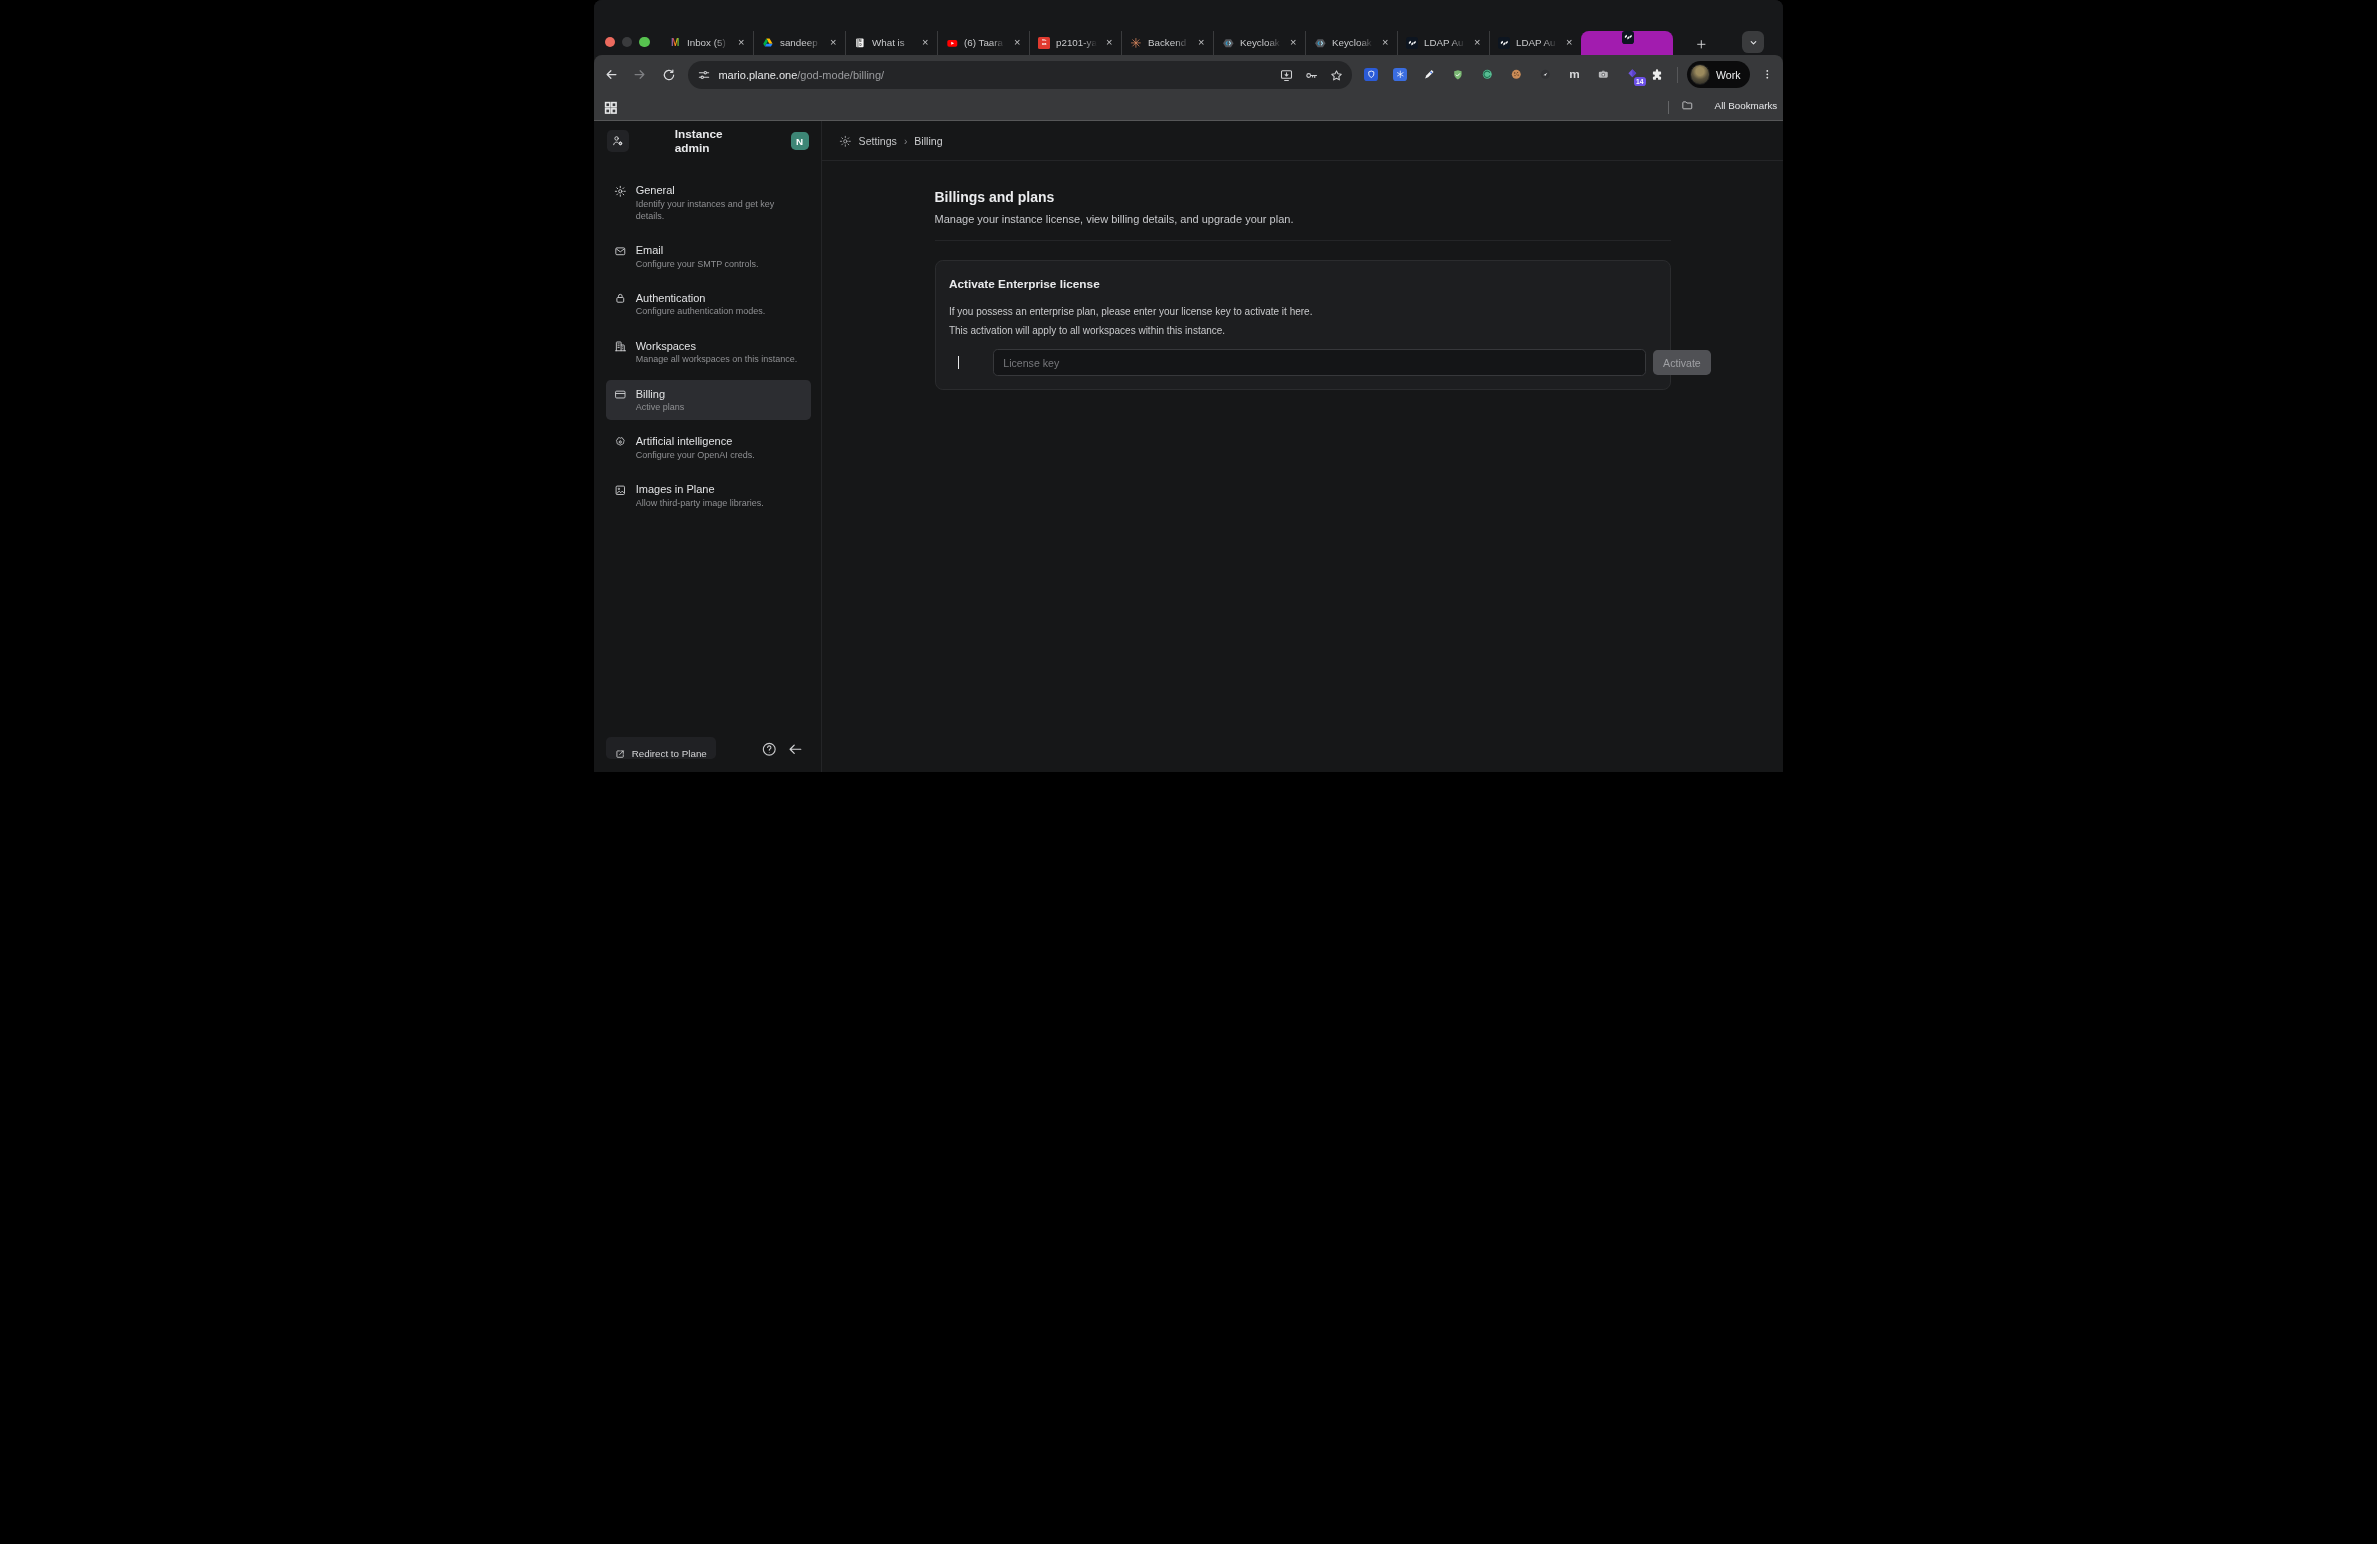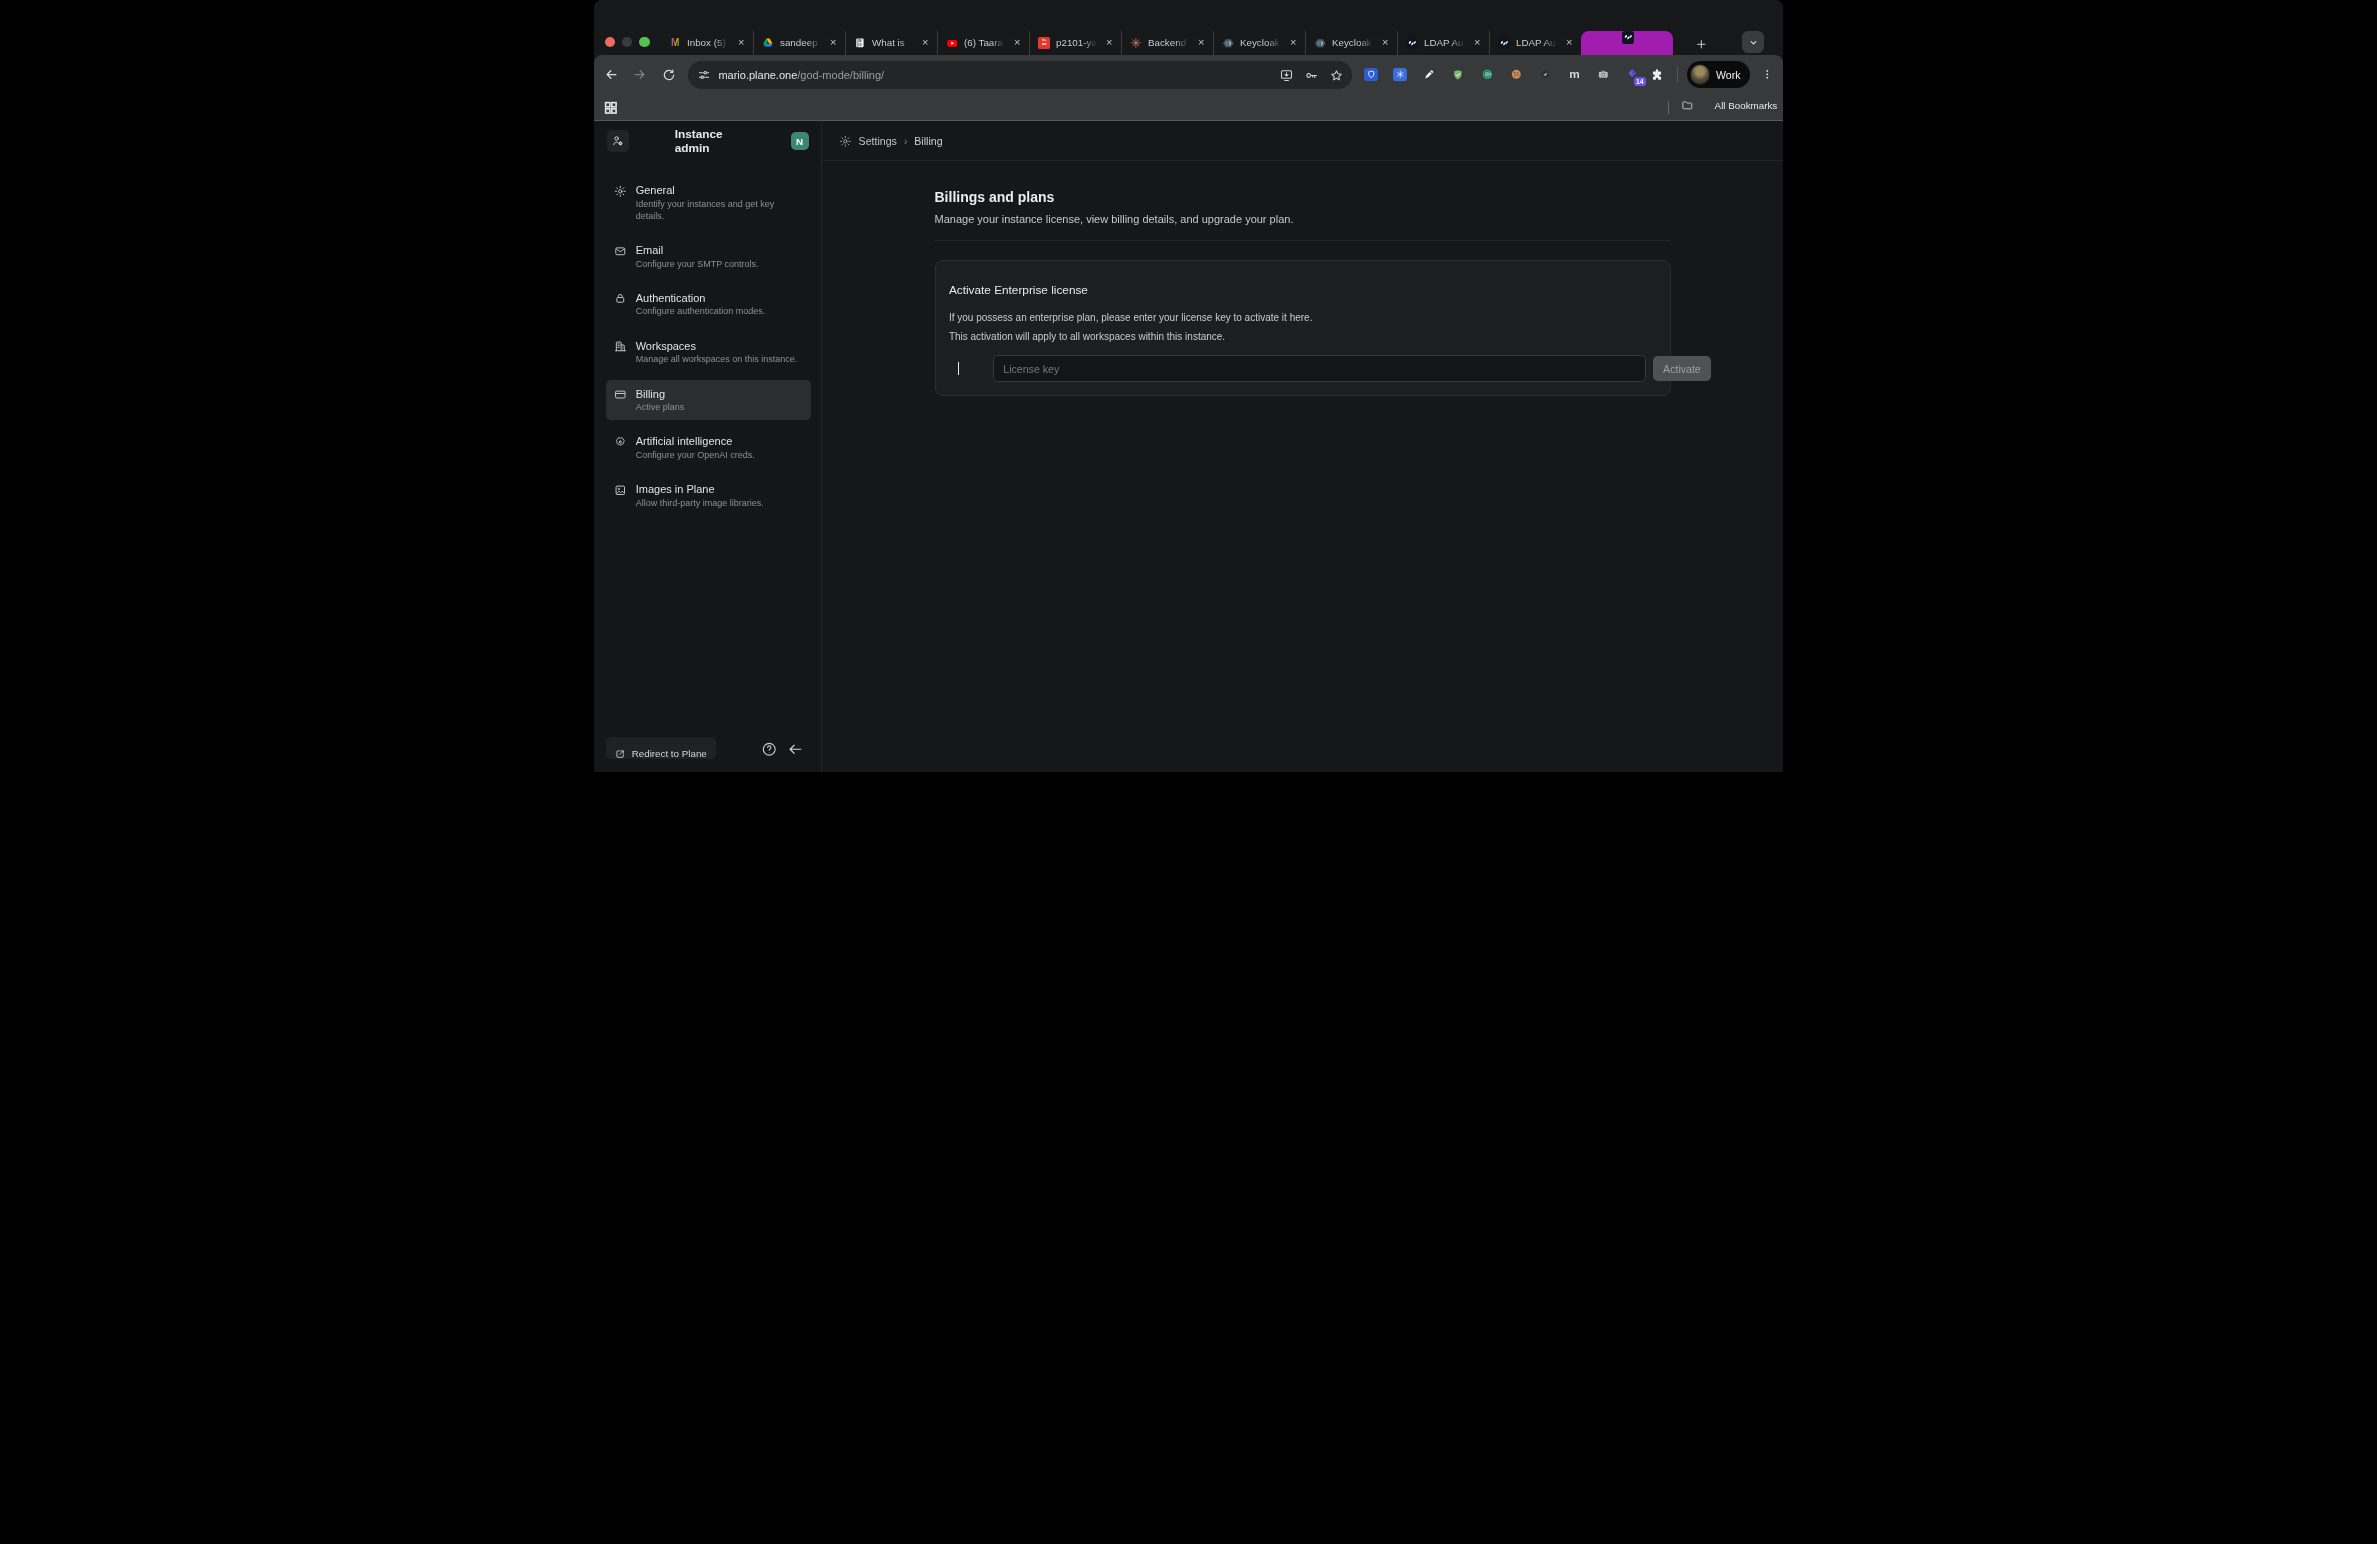--- a/index.html
+++ b/index.html
@@ -76,21 +76,21 @@
   .crumbs .c-sep{font-size:10.2px;color:#85868a;}
   .crumbs .c-cur{font-size:10.6px;color:#cfd0d2;}
 
   
   .main{position:absolute;left:228px;top:40px;width:961px;height:611px;}
   .main-inner{width:736px;margin:0 auto;padding-top:27px;}
   .page-h1{font-size:14px;font-weight:700;color:#ebecee;line-height:19px;}
   .page-sub{font-size:11px;color:#c7c8cb;line-height:15.7px;margin-top:4.7px;}
   .head-rule{border:none;border-top:0.8px solid #242527;margin:12.6px 0 0 0;}
   .card{margin-top:19px;background:#1d1e20;border:0.8px solid #2b2c2e;border-radius:7.9px;box-sizing:border-box;padding:16.5px 13.4px 13.4px 13.4px;}
-  .card-title{font-size:11.8px;font-weight:400;color:#e9eaec;margin-top:6px;}
+  .card-title{font-size:11.8px;font-weight:700;color:#e9eaec;}
   .card-line{font-size:10px;color:#c9cacc;line-height:19px;}
   .card-line.first{margin-top:10.2px;}
   .license-row{margin-top:9.4px;display:flex;gap:7px;align-items:center;}
   .license-input-wrap{position:relative;flex:0 0 653px;padding-left:44px;}
   .license-input{width:653px;height:27px;box-sizing:border-box;background:#141517;border:0.8px solid #37383b;border-radius:4.7px;color:#e6e7e9;font-size:10.6px;padding:0 9.4px;outline:none;font-family:inherit;}
   .license-input::placeholder{color:#77787c;}
   .caret{position:absolute;left:9.4px;top:7px;width:0.8px;height:12.6px;background:#e8e9ea;}
   .activate-btn{height:24.4px;padding:0 10.2px;background:#505155;border:none;border-radius:4.7px;color:#9fa0a4;font-size:10.6px;font-family:inherit;}
 
   svg.sico{display:block;}

